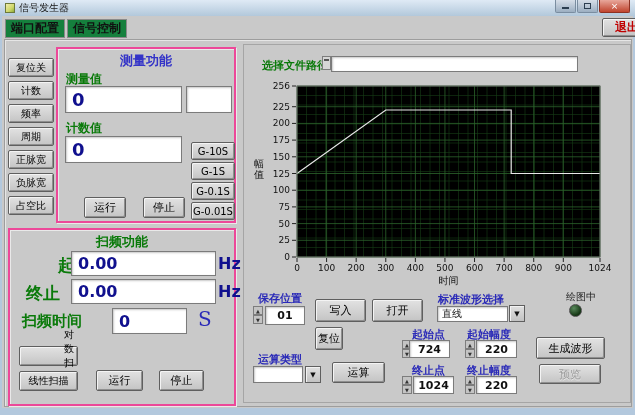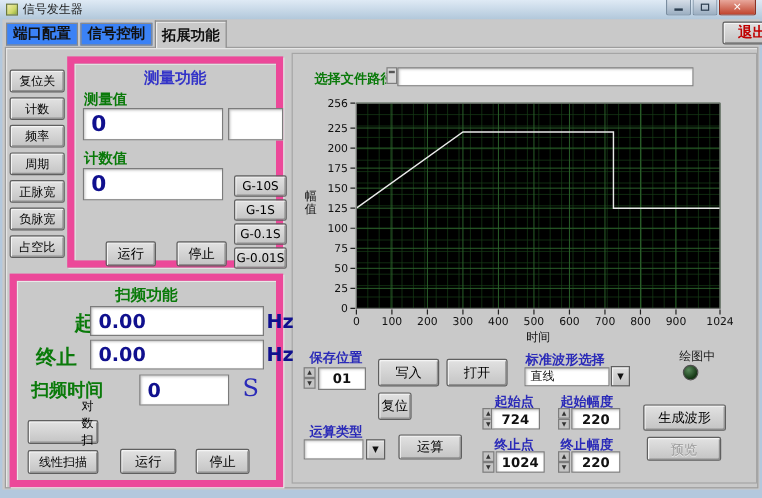--- a/index.html
+++ b/index.html
@@ -19,36 +19,36 @@
   .cap-btn.close { width:31px; background:linear-gradient(#e8a79b,#c0442e); border-color:#8e3122;
                    color:#fff; font-size:9px; line-height:9px; }
   .glyph-min { width:7px; height:2px; background:#2c3e50; margin-top:4px; }
   .glyph-max { width:7px; height:6px; border:1px solid #2c3e50; box-sizing:border-box; }
   
   .main-bg { position:absolute; left:2px; top:16px; width:631px; height:392px; background:#c9c9c9; }
   .client-frame { position:absolute; left:4px; top:39px; width:626px; height:366px;
                   border:1px solid #9d9d9d; box-shadow:inset 1px 1px 0 #e6e6e6; }
   .right-frame { position:absolute; left:243px; top:44px; width:386px; height:357px; border:1px solid #a5a5a5; }
   
-  .tab { position:absolute; top:19px; height:19px; width:60px; background:#3b82f6;
+  .tab { position:absolute; top:19px; height:19px; width:60px; background:#15803d;
          border:1px solid #8a8a8a; box-sizing:border-box; font-size:12px; font-weight:bold; color:#111;
          display:flex; align-items:center; justify-content:center; cursor:pointer; }
   .tab.active { top:17px; height:23px; background:#c9c9c9; border-bottom:none; z-index:3;
                 box-shadow:inset 1px 1px 0 #efefef; }
   
   .btn { position:absolute; background:linear-gradient(#e2e2e2,#c4c4c4); border:1px solid #5f5f5f;
          box-shadow:inset 1px 1px 0 #f4f4f4, inset -1px -1px 0 #8f8f8f; border-radius:2px;
          font-size:11px; color:#000; display:flex; align-items:center; justify-content:center;
          box-sizing:border-box; cursor:pointer; }
   .btn.disabled { color:#9a9a9a; text-shadow:0 1px 0 #eaeaea; }
   .val { position:absolute; background:#fff; border:1px solid #7b7b7b;
          box-shadow:inset 1px 1px 2px rgba(0,0,0,.22); box-sizing:border-box;
          font-size:11px; font-weight:bold; color:#111; display:flex; align-items:center; justify-content:center; }
   .val.big { font-size:18px; color:#10108e; justify-content:flex-start; padding-left:6px; }
-  .frame { position:absolute; border:6px solid #ec4899; box-shadow:1px 1px 0 #e9e9e9, inset 1px 1px 0 #e9e9e9; box-sizing:border-box; }
+  .frame { position:absolute; border:2px solid #ec4899; box-shadow:1px 1px 0 #e9e9e9, inset 1px 1px 0 #e9e9e9; box-sizing:border-box; }
   .lbl { position:absolute; white-space:nowrap; }
   .blue { color:#2a2ab8; font-weight:bold; font-size:11px; }
   .green { color:#0a7a0a; font-weight:bold; }
   .spin { position:absolute; width:10px; display:flex; flex-direction:column; }
   .spin span { font-size:5px; line-height:8px; height:9px; text-align:center; background:#c4c4c4;
                border:1px solid #7d7d7d; color:#333; box-sizing:border-box; cursor:pointer; }
   .ddbtn { position:absolute; width:16px; background:linear-gradient(#e0e0e0,#c2c2c2); border:1px solid #5f5f5f;
            box-shadow:inset 1px 1px 0 #f2f2f2; font-size:7px; color:#111; display:flex; align-items:center;
            justify-content:center; box-sizing:border-box; cursor:pointer; }
   .led { position:absolute; width:13px; height:13px; border-radius:50%;
@@ -78,21 +78,20 @@
         </div>
     </div>
   </div>
 
   <div class="main-bg"></div>
   <div class="client-frame"></div>
   <div class="right-frame"></div>
 
   <div class="tab" style="left:5px;">端口配置</div>
   <div class="tab" style="left:67px;">信号控制</div>
-  <div class="tab active" style="left:129px;">拓展功能</div>
   <div class="btn exit-btn" style="left:578px;top:18px;width:50px;height:19px;margin-left:24px;">退出</div>
 
   <div class="btn" style="left:8px;top:58px;width:46px;height:19px;font-size:10px;">复位关</div>
   <div class="btn" style="left:8px;top:81px;width:46px;height:19px;font-size:10px;">计数</div>
   <div class="btn" style="left:8px;top:104px;width:46px;height:19px;font-size:10px;">频率</div>
   <div class="btn" style="left:8px;top:127px;width:46px;height:19px;font-size:10px;">周期</div>
   <div class="btn" style="left:8px;top:150px;width:46px;height:19px;font-size:10px;">正脉宽</div>
   <div class="btn" style="left:8px;top:173px;width:46px;height:19px;font-size:10px;">负脉宽</div>
   <div class="btn" style="left:8px;top:196px;width:46px;height:19px;font-size:10px;">占空比</div>
 

